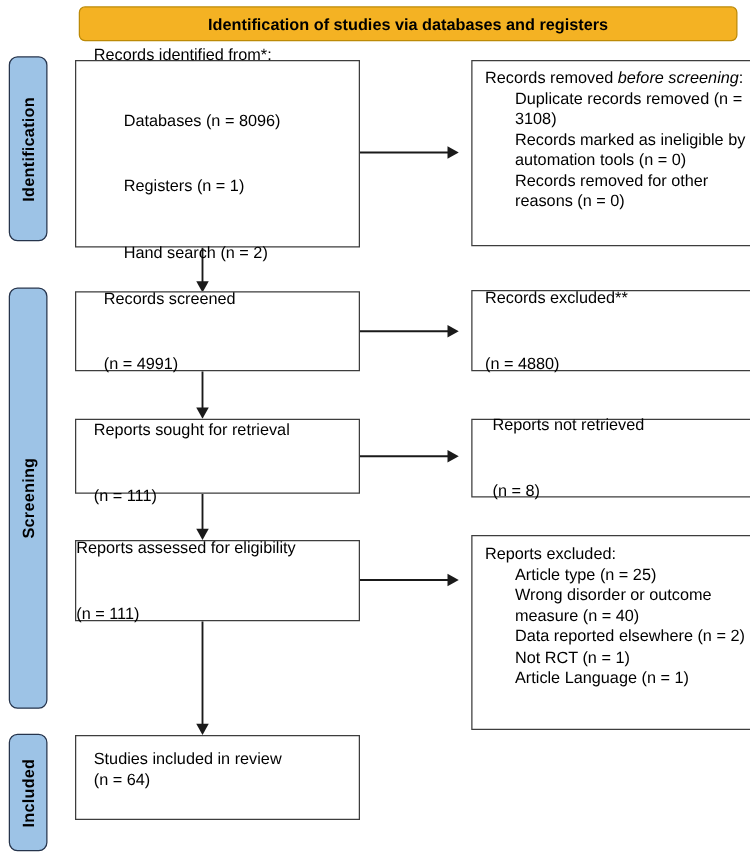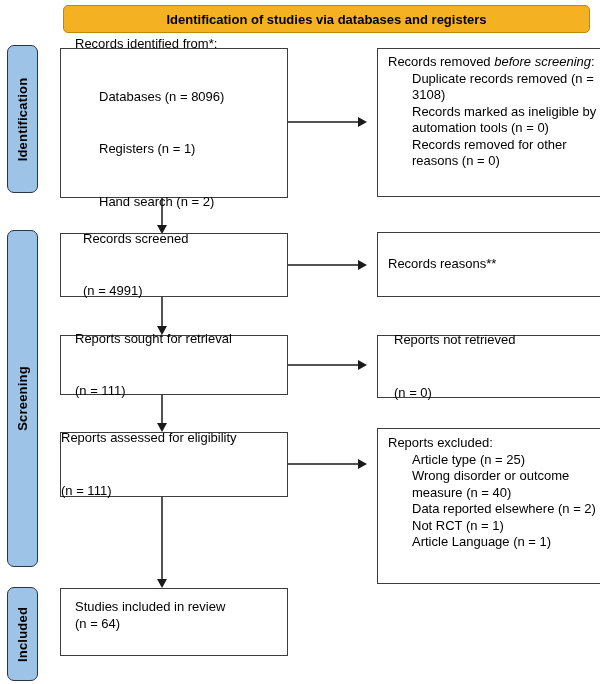--- a/index.html
+++ b/index.html
@@ -55,21 +55,21 @@
     line-height: 16.5px;
   }
   .col-left  { left: 60px;  width: 228px; }
   .col-right { left: 377px; width: 225px; }
   .vcenter { display: flex; flex-direction: column; justify-content: center; gap: 36px; }
 
   #box-records-identified { top: 48px;  height: 150px; padding: 0 6px 0 14px; }
   #box-records-removed    { top: 48px;  height: 149px; padding: 5px 4px 0 10px; }
   #box-records-screened   { top: 233px; height: 64px;  padding-left: 22px; }
   #box-records-excluded   { top: 232px; height: 65px;  padding-left: 10px; }
-  #box-reports-sought     { top: 335px; height: 60px;  padding-left: 14px; }
+  #box-reports-sought     { top: 335px; height: 60px;  padding-left: 14px; justify-content: space-between; }
   #box-reports-not-retrieved { top: 335px; height: 63px; padding-left: 16px; }
   #box-reports-assessed   { top: 432px; height: 65px;  padding-left: 0; }
   #box-reports-excluded   { top: 428px; height: 156px; padding: 6px 4px 0 10px; }
   #box-studies-included   { top: 588px; height: 68px;  padding: 10px 6px 0 14px; }
 
   .indent { margin-left: 24px; }
   .it { font-style: italic; }
 
   #arrow-layer {
     position: absolute;
@@ -164,26 +164,27 @@
   </div>
 
   <div class="fbox col-right" id="box-records-removed">
     <div><span>Records removed </span><span class="it">before screening</span><span>:</span></div>
     <div class="indent">Duplicate records removed (n = 3108)</div>
     <div class="indent">Records marked as ineligible by automation tools (n = 0)</div>
     <div class="indent">Records removed for other reasons (n = 0)</div>
   </div>
 
   <div class="fbox col-right vcenter" id="box-records-excluded">
-    <div>Records reasons**</div>
+    <div>Records excluded**</div>
+    <div>(n = 4880)</div>
   </div>
 
   <div class="fbox col-right vcenter" id="box-reports-not-retrieved">
     <div>Reports not retrieved</div>
-    <div>(n = 0)</div>
+    <div>(n = 8)</div>
   </div>
 
   <div class="fbox col-right" id="box-reports-excluded">
     <div>Reports excluded:</div>
     <div class="indent">Article type (n = 25)</div>
     <div class="indent">Wrong disorder or outcome measure (n = 40)</div>
     <div class="indent">Data reported elsewhere (n = 2)</div>
     <div class="indent">Not RCT (n = 1)</div>
     <div class="indent">Article Language (n = 1)</div>
   </div>

